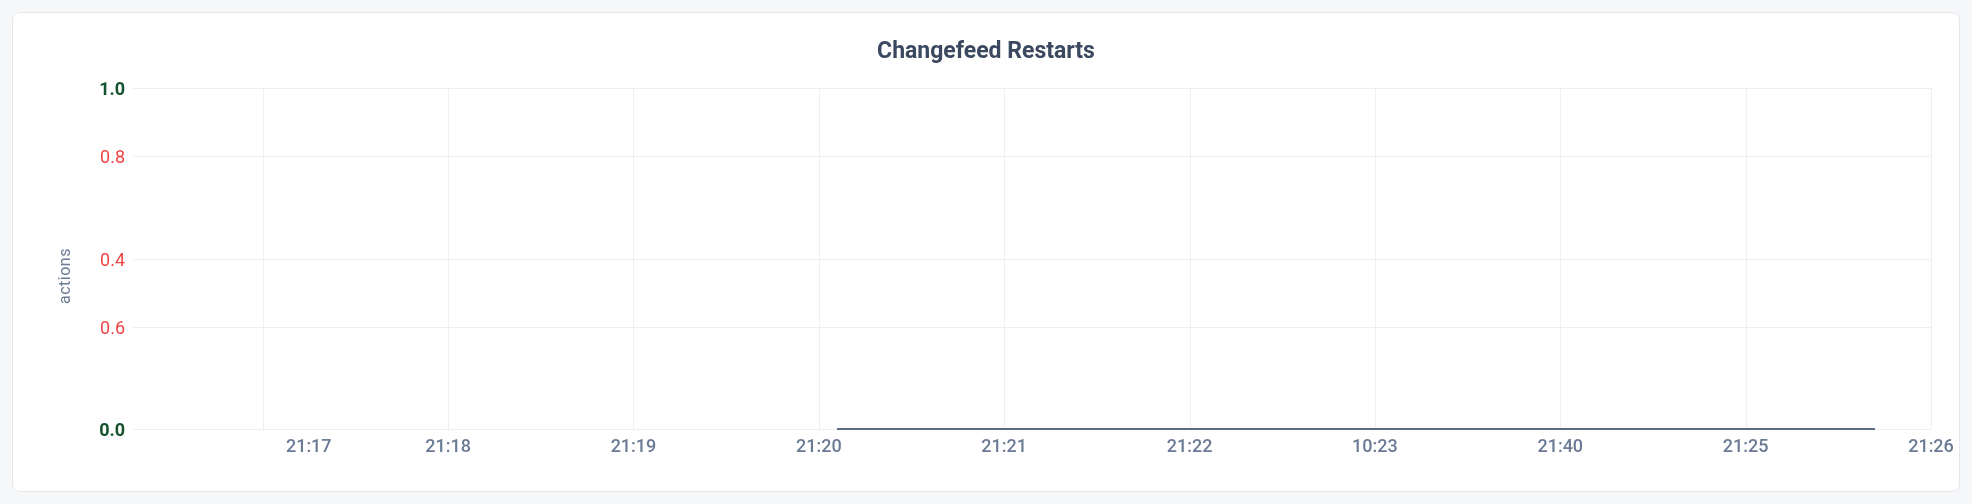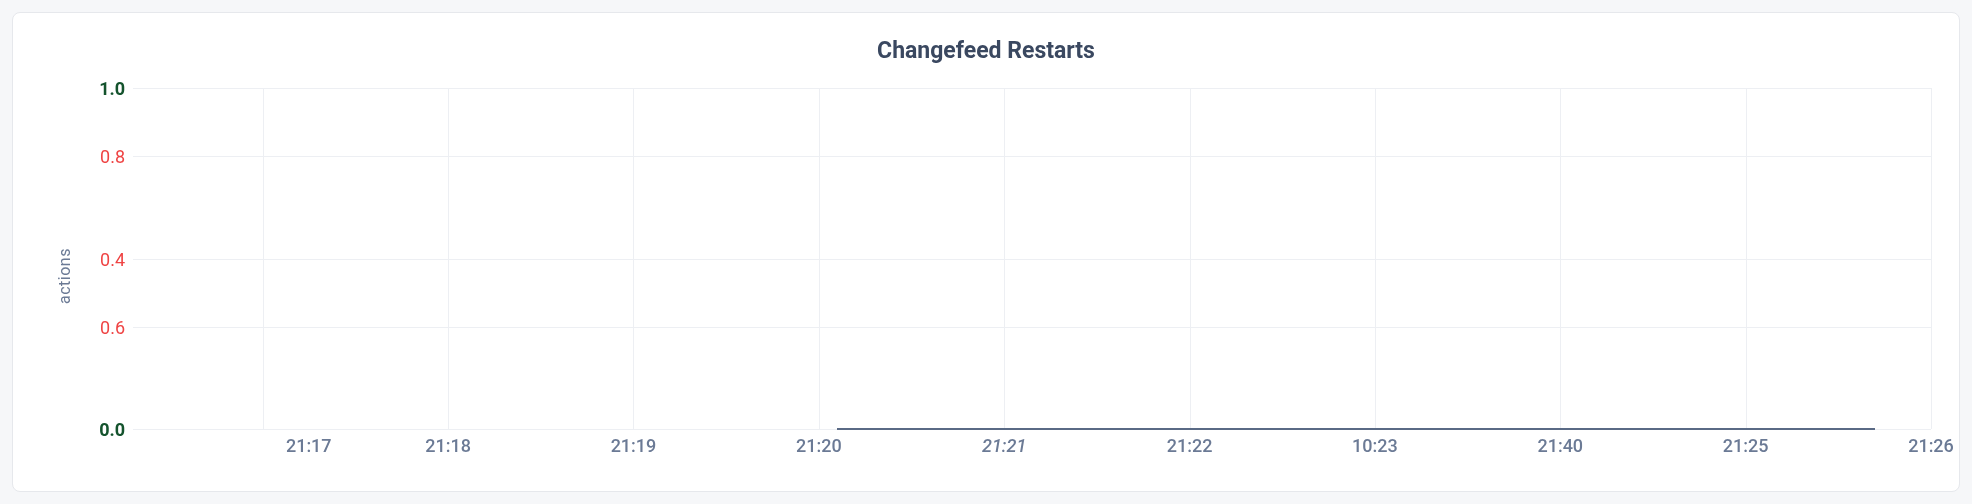--- a/index.html
+++ b/index.html
@@ -108,21 +108,21 @@
         <div class="y-tick" style="top: 50%;">0.4</div>
         <div class="y-tick" style="top: 70%;">0.6</div>
         <div class="y-tick bold" style="top: 100%;">0.0</div>
       </div>
     <div class="plot-area" id="plot-area">
       <div class="x-ticks" id="x-ticks">
           <div class="x-tick" style="left: 7.21649%; margin-left: 46px;">21:17</div>
           <div class="x-tick" style="left: 17.5258%;">21:18</div>
           <div class="x-tick" style="left: 27.8351%;">21:19</div>
           <div class="x-tick" style="left: 38.1443%;">21:20</div>
-          <div class="x-tick" style="left: 48.4536%; font-style: italic;">21:21</div>
+          <div class="x-tick" style="left: 48.4536%;">21:21</div>
           <div class="x-tick" style="left: 58.7629%;">21:22</div>
           <div class="x-tick" style="left: 69.0722%;">10:23</div>
           <div class="x-tick" style="left: 79.3814%;">21:40</div>
           <div class="x-tick" style="left: 89.6907%;">21:25</div>
           <div class="x-tick" style="left: 100%;">21:26</div>
         </div>
     <div class="gridline-h" style="top: 0%;"></div>
         <div class="gridline-h" style="top: 20%;"></div>
         <div class="gridline-h" style="top: 50%;"></div>
         <div class="gridline-h" style="top: 70%;"></div>

